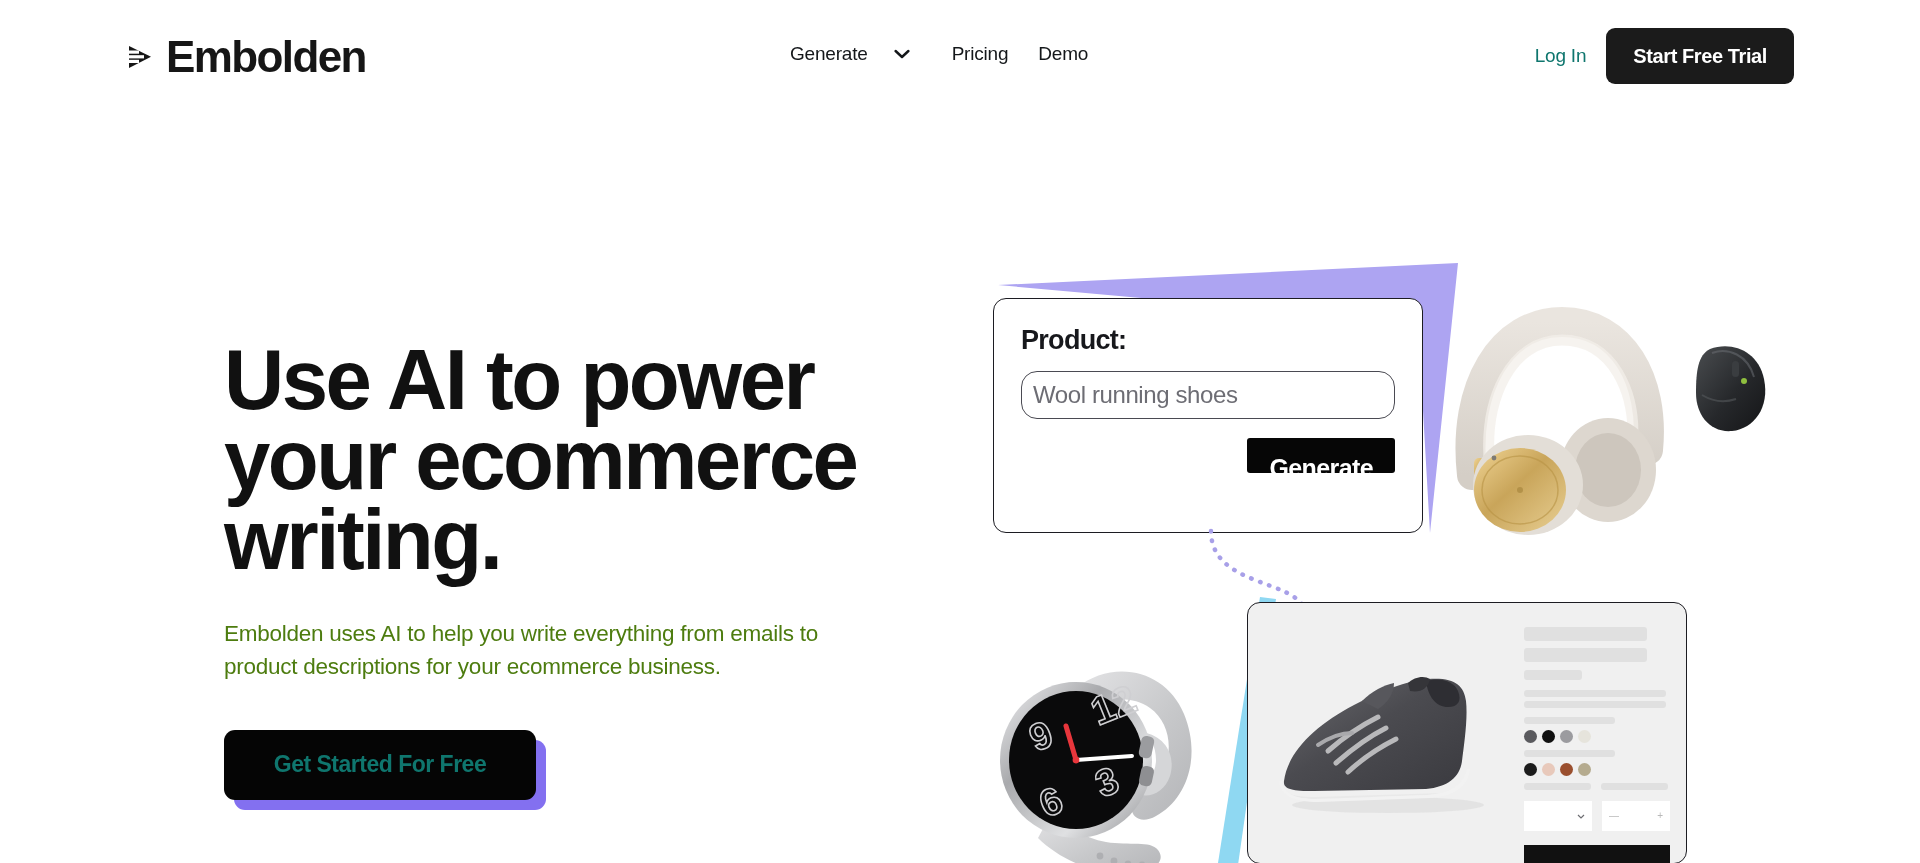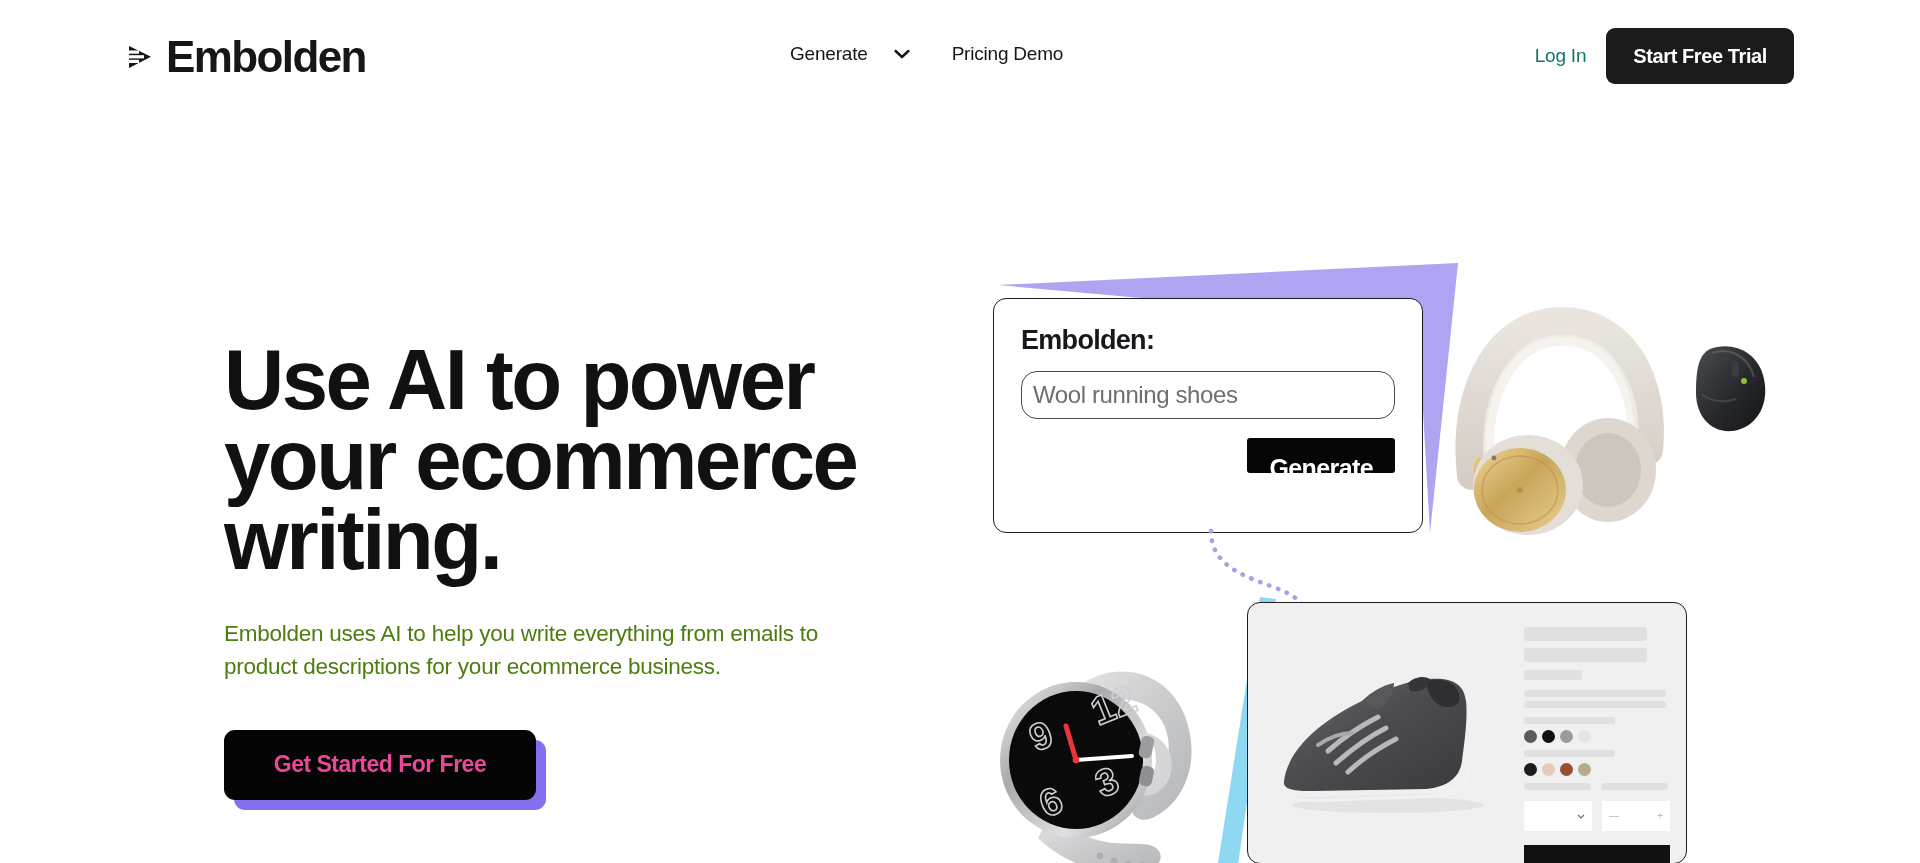--- a/index.html
+++ b/index.html
@@ -37,21 +37,21 @@
     position: absolute; left: 790px; top: 44px;
     display: flex; align-items: center; gap: 0px;
   }
   .nav-item {
     font-size: 19px; color: #14171a; font-weight: 400;
     letter-spacing: -0.2px; line-height: 1;
     cursor: pointer; white-space: nowrap;
   }
   .nav-features { display:flex; align-items:center; gap: 26px; margin-right: 42px; }
   .chev { width: 16px; height: 10px; display:block; }
-  .nav-pricing { margin-right: 5px; }
+  .nav-pricing { margin-right: 30px; }
 
   .nav-right {
     position: absolute; right: 0px; top: 28px;
     display: flex; align-items: center;
   }
   .login-link {
     font-size: 19px; color: #0f766e; letter-spacing: -0.2px;
     margin-right: 20px; cursor: pointer; white-space: nowrap;
   }
   .btn-trial {
@@ -90,21 +90,21 @@
     width: 312px; height: 70px;
   }
   .cta-shadow {
     position: absolute; left: 10px; top: 10px;
     width: 312px; height: 70px;
     background: #8370f0; border-radius: 11px;
   }
   .btn-cta {
     position: absolute; left: 0; top: 0;
     width: 312px; height: 70px;
-    background: #050505; color: #ec4899;
+    background: #050505; color: #0f766e;
     border: none; border-radius: 11px;
     font-size: 23px; font-weight: 800; letter-spacing: -0.5px;
     font-family: "Liberation Sans", "DejaVu Sans", sans-serif;
     cursor: pointer;
   }
 
   
   .hero-art { position: absolute; left: 980px; top: 245px; width: 940px; height: 618px; }
 
   
@@ -234,21 +234,21 @@
     </div>
   </section>
 
   <section class="hero-art">
 
     <svg class="purple-shape" viewBox="0 0 470 285">
       <path d="M0 22 L460 0 L432 270 L420 60 Z" fill="#ada4f2"></path>
     </svg>
 
     <div class="prompt-card">
-      <div class="prompt-label">Embolden:</div>
+      <div class="prompt-label">Product:</div>
       <input class="prompt-input" type="text" placeholder="Wool running shoes" style="">
       <div class="gen-row">
         <button class="btn-generate">Generate</button>
       </div>
     </div>
 
     <svg class="headphones" viewBox="0 0 235 240">
       <defs>
         <linearGradient id="goldg" x1="0" y1="0" x2="1" y2="1">
           <stop offset="0%" stop-color="#f0d494"></stop>

